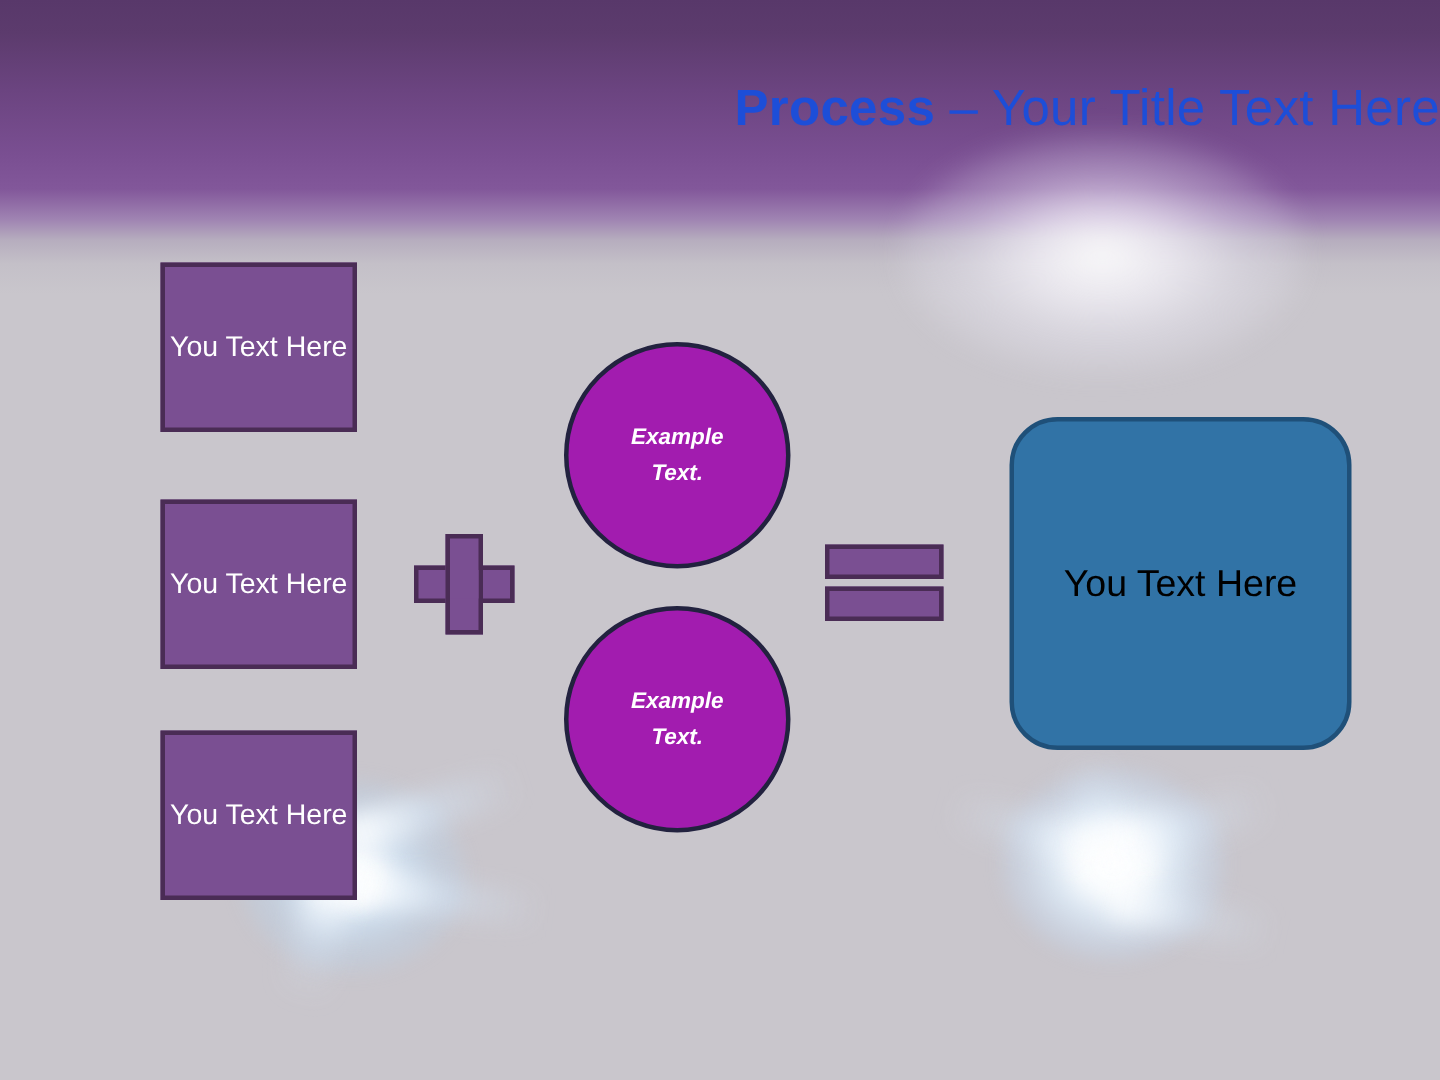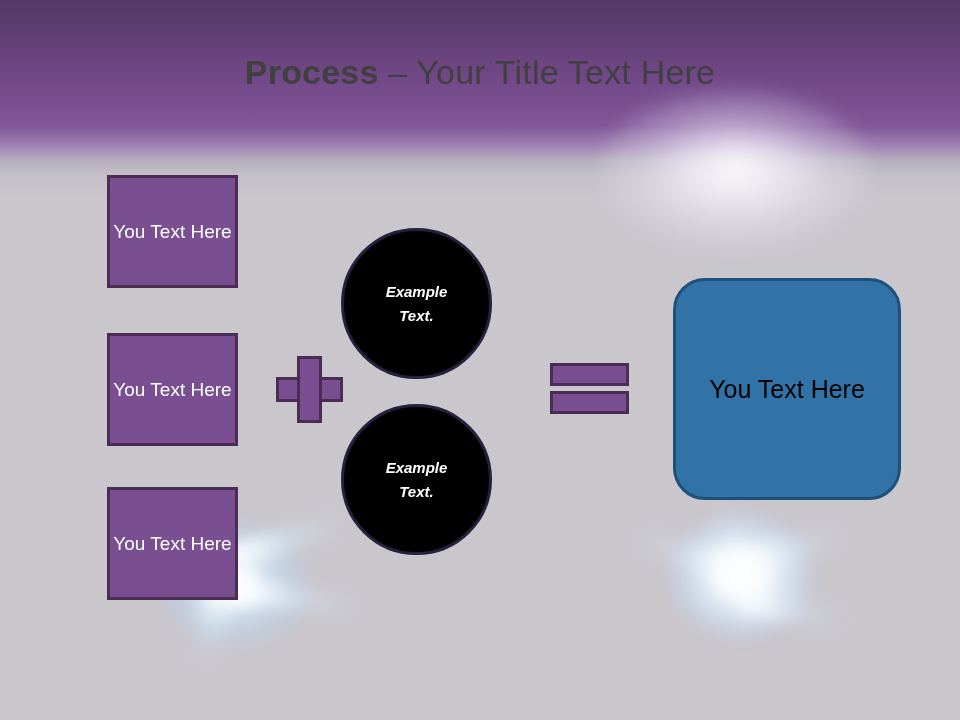--- a/index.html
+++ b/index.html
@@ -151,22 +151,22 @@
     background: linear-gradient(to top,
       rgba(255,255,255,0.85), rgba(218,234,250,0.3), rgba(255,255,255,0));
     filter: blur(8px);
   }
 
   
   .slide-title {
     position: absolute;
     left: 0; top: 50px;
     width: 960px;
-    text-align: center;
-    color: #404040;
+    text-align: right;
+    color: #1d4ed8;
     font-size: 34px;
     line-height: 44px;
     letter-spacing: 0.2px;
     white-space: nowrap;
   }
   .slide-title .t-bold { font-weight: bold; }
   .slide-title .t-rest { font-weight: normal; }
 
   
   .pbox {
@@ -221,32 +221,32 @@
   .eq-top { top: 363px; }
   .eq-bottom { top: 391px; }
 
   
   .ncircle {
     position: absolute;
     width: 151px;
     height: 151px;
     box-sizing: border-box;
     border-radius: 50%;
-    background: #000000;
+    background: #a21caf;
     border: 3px solid #22223f;
     color: #ffffff;
     font-size: 15px;
     line-height: 24px;
     font-weight: bold;
     font-style: italic;
     text-align: center;
     display: flex;
     align-items: center;
     justify-content: center;
-    left: 341px;
+    left: 376px;
   }
   .ncircle-1 { top: 228px; }
   .ncircle-2 { top: 404px; }
   .ncircle .circle-label { width: 96px; }
 
   
   .bluebox {
     position: absolute;
     left: 673px; top: 278px;
     width: 228px; height: 222px;

